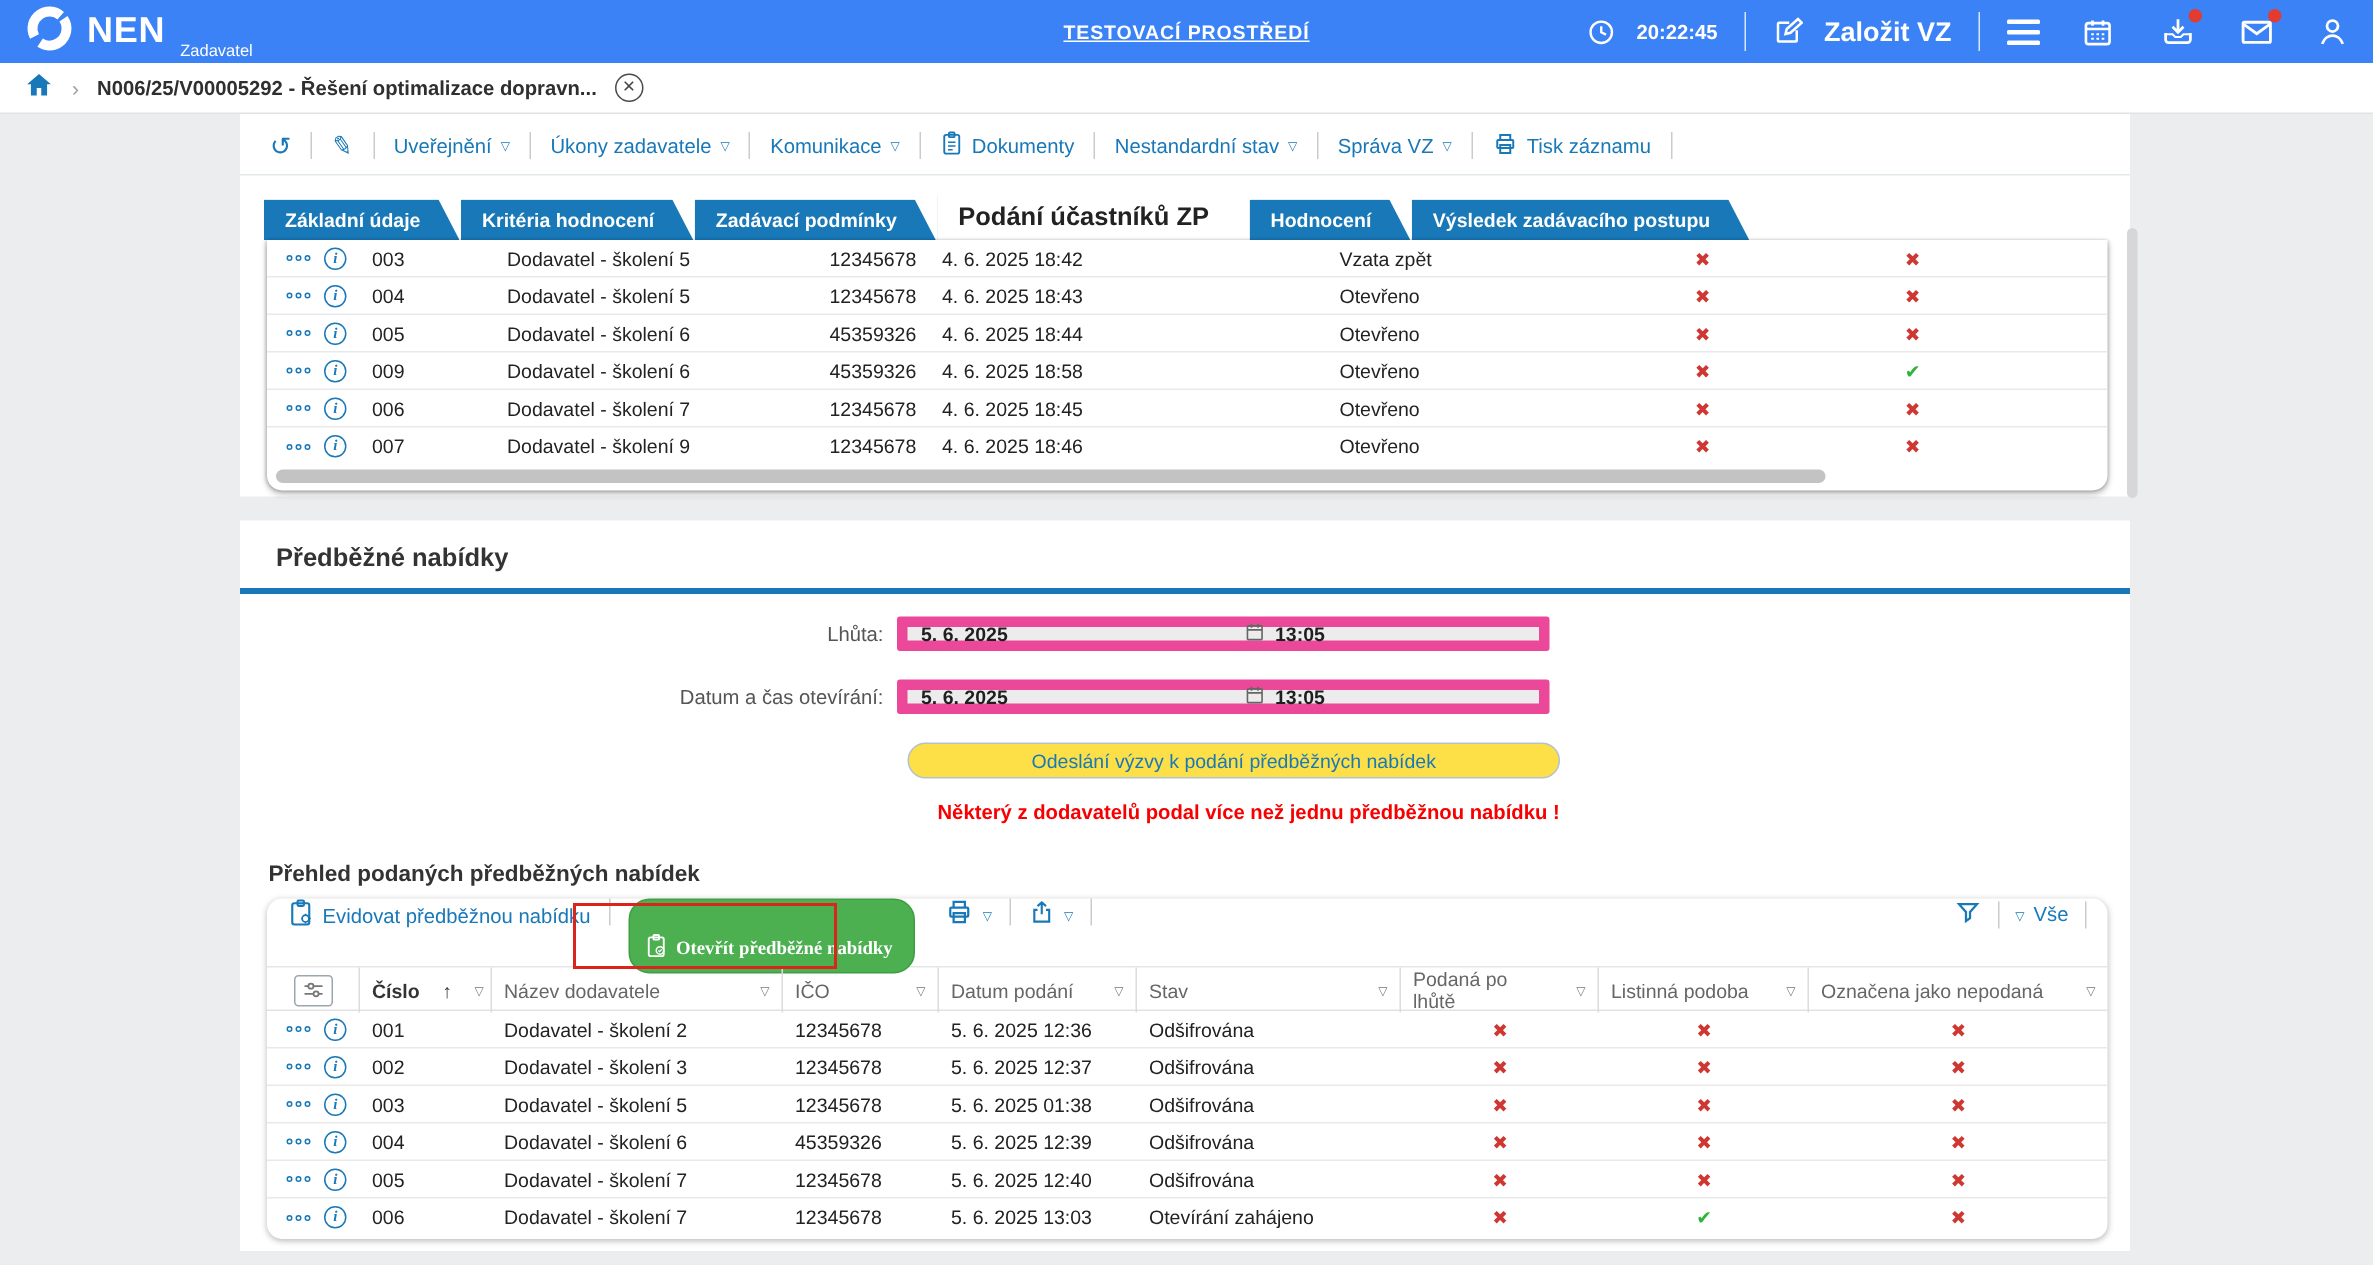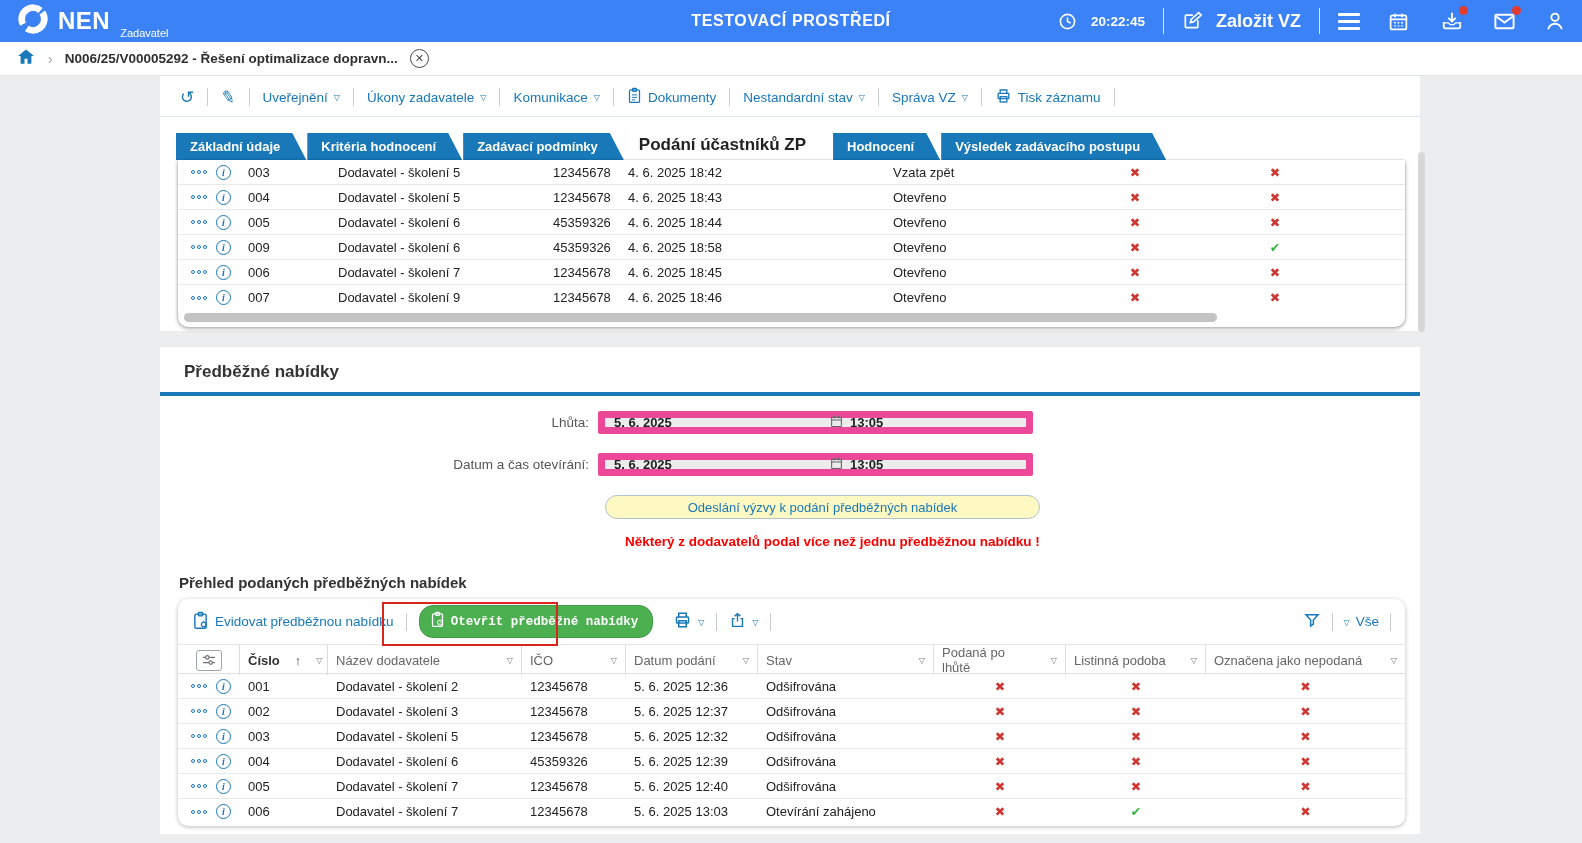--- a/index.html
+++ b/index.html
@@ -6,21 +6,21 @@
   html,body { width:1582px; height:843px; overflow:hidden; background:#ebedee;
     font-family:"Liberation Sans","DejaVu Sans",sans-serif; }
 
   
   .topbar { height:42px; background:#3b82f6; display:flex; align-items:center;
     color:#fff; padding:0 16px; position:relative; }
   .brand { display:flex; align-items:center; gap:8px; }
   .brand-name { font-size:24px; font-weight:bold; letter-spacing:.5px; line-height:1; }
   .brand-sub { font-size:11px; align-self:flex-end; margin:0 0 1px 2px; }
   .env-title { position:absolute; left:50%; transform:translateX(-50%);
-    font-size:16px; font-weight:bold; letter-spacing:.6px; }
+    font-size:13px; font-weight:bold; letter-spacing:.6px;text-decoration:underline; }
   .topbar-right { margin-left:auto; display:flex; align-items:center; gap:14px; }
   .tb-sep { width:1px; height:26px; background:rgba(255,255,255,.8); margin:0 4px; }
   .tb-time { font-size:13.5px; font-weight:bold; }
   .tb-create { font-size:18px; font-weight:bold; }
   .tb-ic { display:flex; align-items:center; position:relative; cursor:pointer; }
   .tb-ic svg { display:block; }
   .dot:after { content:""; position:absolute; top:-4px; right:-5px; width:9px; height:9px;
     border-radius:50%; background:#e23b30; }
   .burger { display:flex; flex-direction:column; gap:4px; cursor:pointer; }
   .burger i { display:block; width:22px; height:3px; background:#fff; border-radius:1px; }
@@ -86,32 +86,32 @@
   .sec-title { font-size:17px; font-weight:bold; color:#333; padding:15px 0 10px 24px; }
   .blue-rule { height:4px; background:#1878b8; }
   .form-area { padding-top:15px; }
   .form-row { display:flex; align-items:center; margin-bottom:19px; }
   .form-label { width:438px; text-align:right; padding-right:9px; font-size:13.5px; color:#555; }
   .field { width:435px; height:23px; background:#ececec; border:7px solid #ec4899;
     border-radius:2px; display:flex; align-items:center; font-size:13px; font-weight:bold; color:#1f1f1f; }
   .field .datepart { width:225px; padding-left:9px; }
   .field .timepart { display:flex; align-items:center; gap:7px; }
   .send-row { margin-left:445px; }
-  .send-btn { width:435px; height:24px; background:#fef9c3; border:1px solid #b3c2cd;
+  .send-btn { width:435px; height:24px; background:#fde047; border:1px solid #b3c2cd;
     border-radius:12px; color:#1878b8; font-size:13px; display:flex; align-items:center;
     justify-content:center; cursor:pointer; font-family:inherit; }
   .warning { margin:15px 0 0 465px; color:#f80000; font-weight:bold; font-size:13.5px; }
   .overview-title { margin:25px 0 8px 19px; font-size:15px; font-weight:bold; color:#333; }
 
   
-  .card2-toolbar { height:45px; display:flex; align-items:center; padding:0 14px; gap:12px;
+  .card2-toolbar { height:45px; display:flex; align-items:flex-start; padding:0 14px; gap:12px;
     font-size:13.5px; color:#1878b8; }
   .green-btn { background:#4caf50; border:1px solid #3f9d44; color:#fff; font-weight:bold;
-    font-size:12.5px; border-radius:14px; padding:5px 14px 5px 10px; display:flex;
-    align-items:center; gap:6px; cursor:pointer; font-family:Liberation Mono, monospace; white-space:nowrap; }
+    font-size:12.5px; border-radius:14px; padding:22px 14px 5px 10px; display:flex;
+    align-items:center; gap:6px; cursor:pointer; font-family:Liberation Serif, serif; white-space:nowrap; }
   .red-rect { position:absolute; left:204px; top:3px; width:176px; height:44px;
     border:2px solid #d8261c; z-index:4; pointer-events:none; }
   .right-tools { margin-left:auto; display:flex; align-items:center; gap:11px; }
   .vse { display:flex; align-items:center; gap:6px; cursor:pointer; }
 
   .thead { display:grid; height:30px; align-items:stretch; color:#666; font-size:13px;
     border-top:1px solid #e6e6e6; border-bottom:1px solid #e2e2e2; }
   .th { display:flex; align-items:center; padding:0 8px; border-right:1px solid #dcdcdc; gap:15px; }
   .th:last-child { border-right:none; }
   .th .fdd { margin-left:auto; font-size:8px; color:#777; cursor:pointer; }
@@ -575,21 +575,21 @@
               <span class="dots3">
                 <i></i>
                 <i></i>
                 <i></i>
               </span>
               <span class="info-ic">i</span>
             </div>
             <div class="cell">003</div>
             <div class="cell">Dodavatel - školení 5</div>
             <div class="cell">12345678</div>
-            <div class="cell">5. 6. 2025 12:32</div>
+            <div class="cell">5. 6. 2025 01:38</div>
             <div class="cell">Odšifrována</div>
             <div class="cell c-center mark">✖</div>
             <div class="cell c-center mark">✖</div>
             <div class="cell c-center mark">✖</div>
           </div>
 
           <div class="trow grid-lo">
             <div class="acts">
               <span class="dots3">
                 <i></i>

